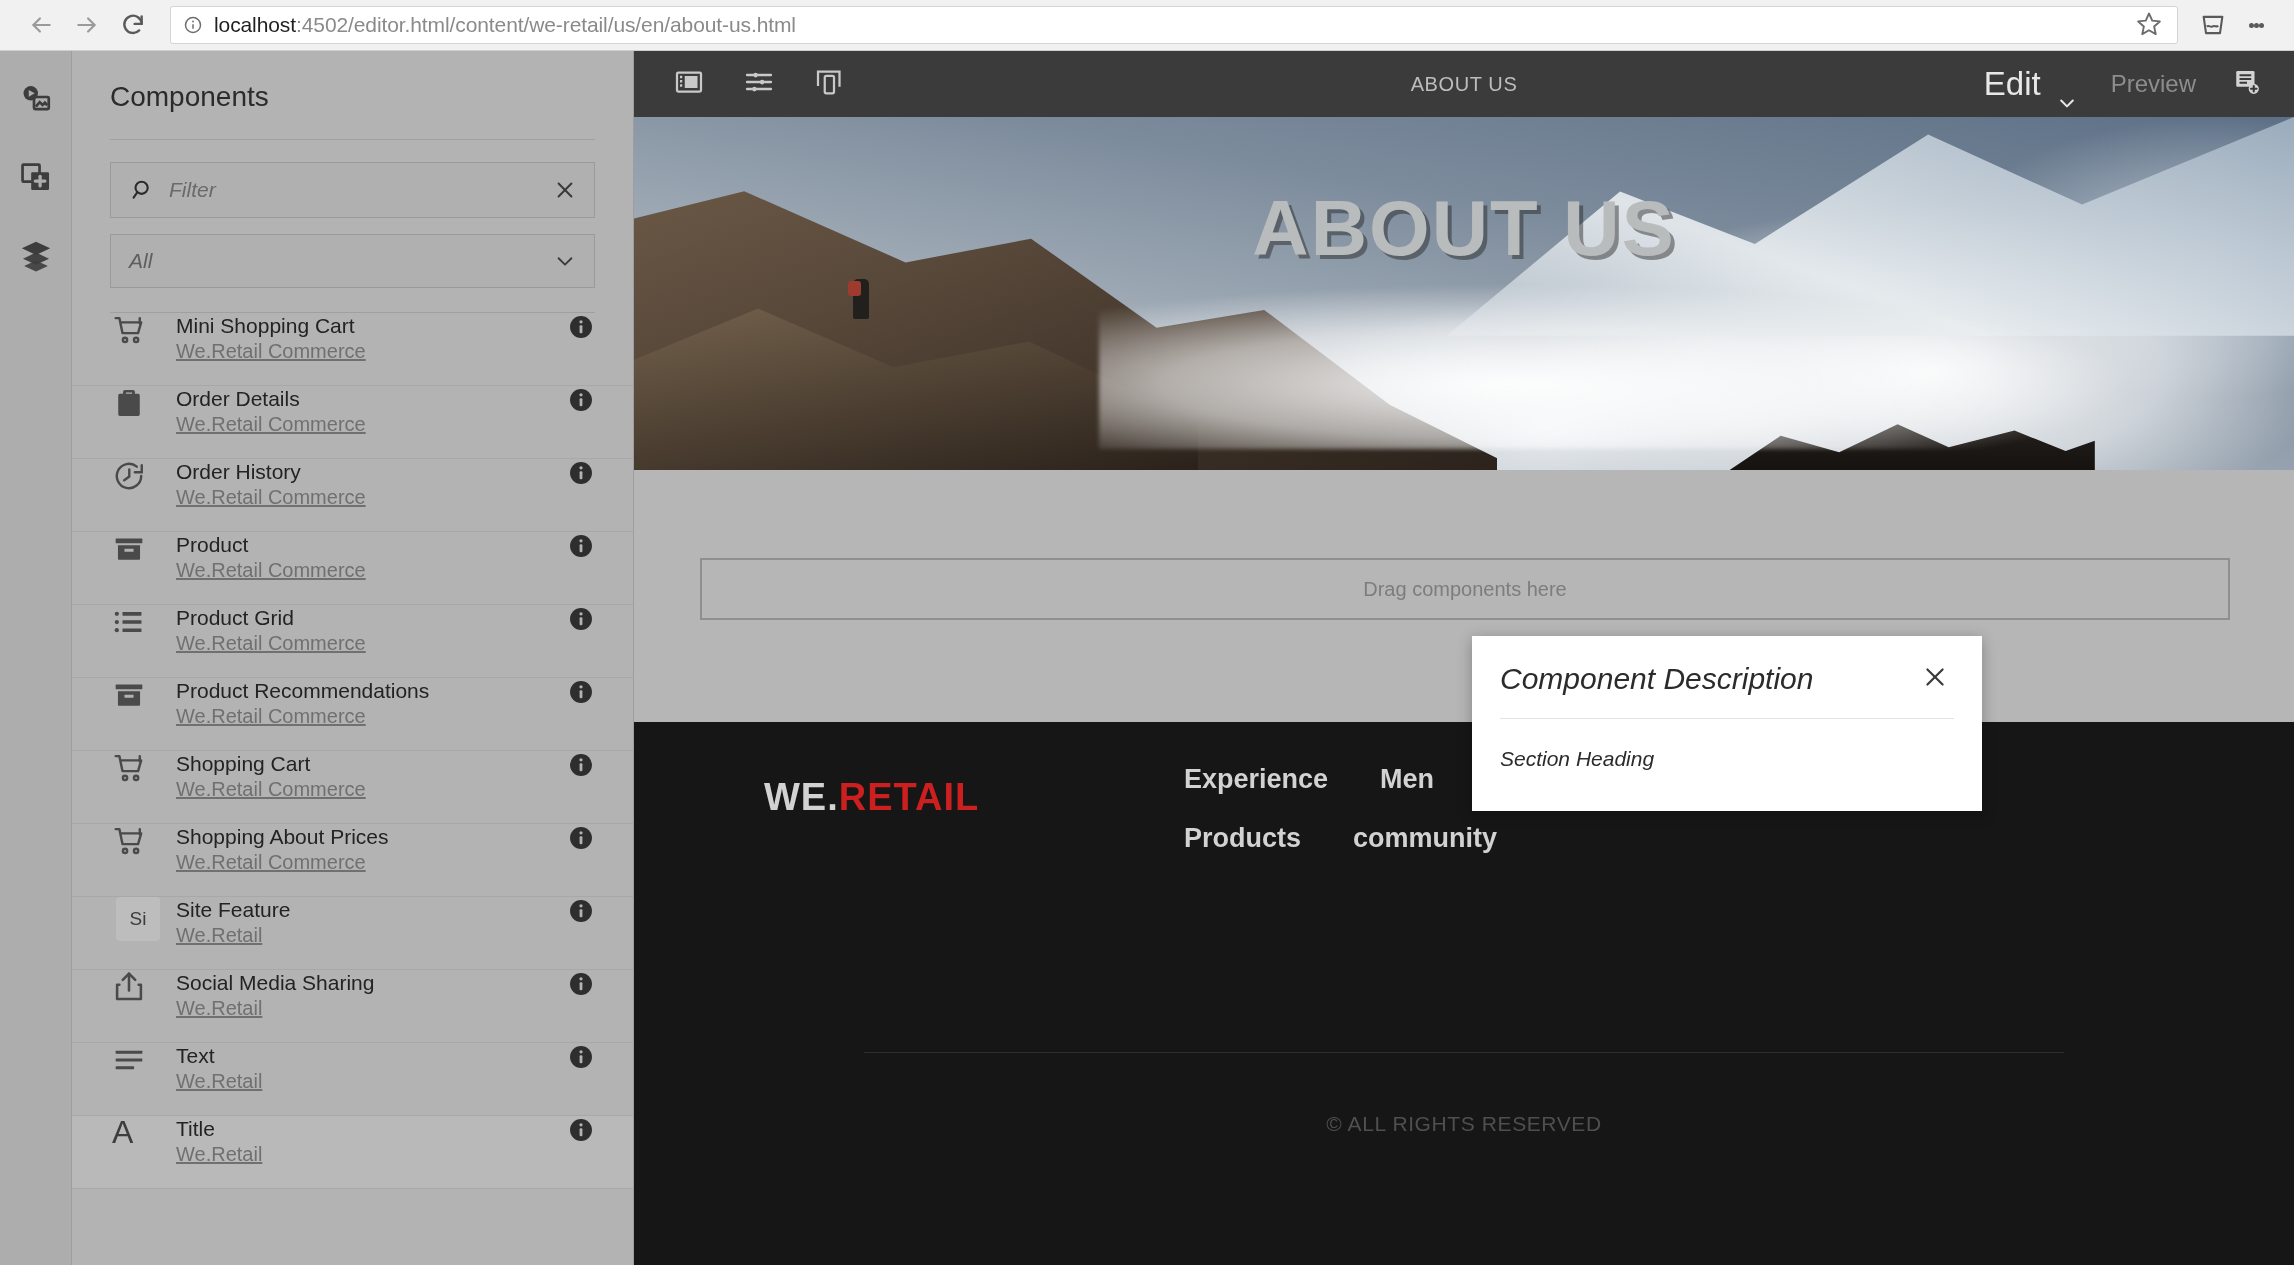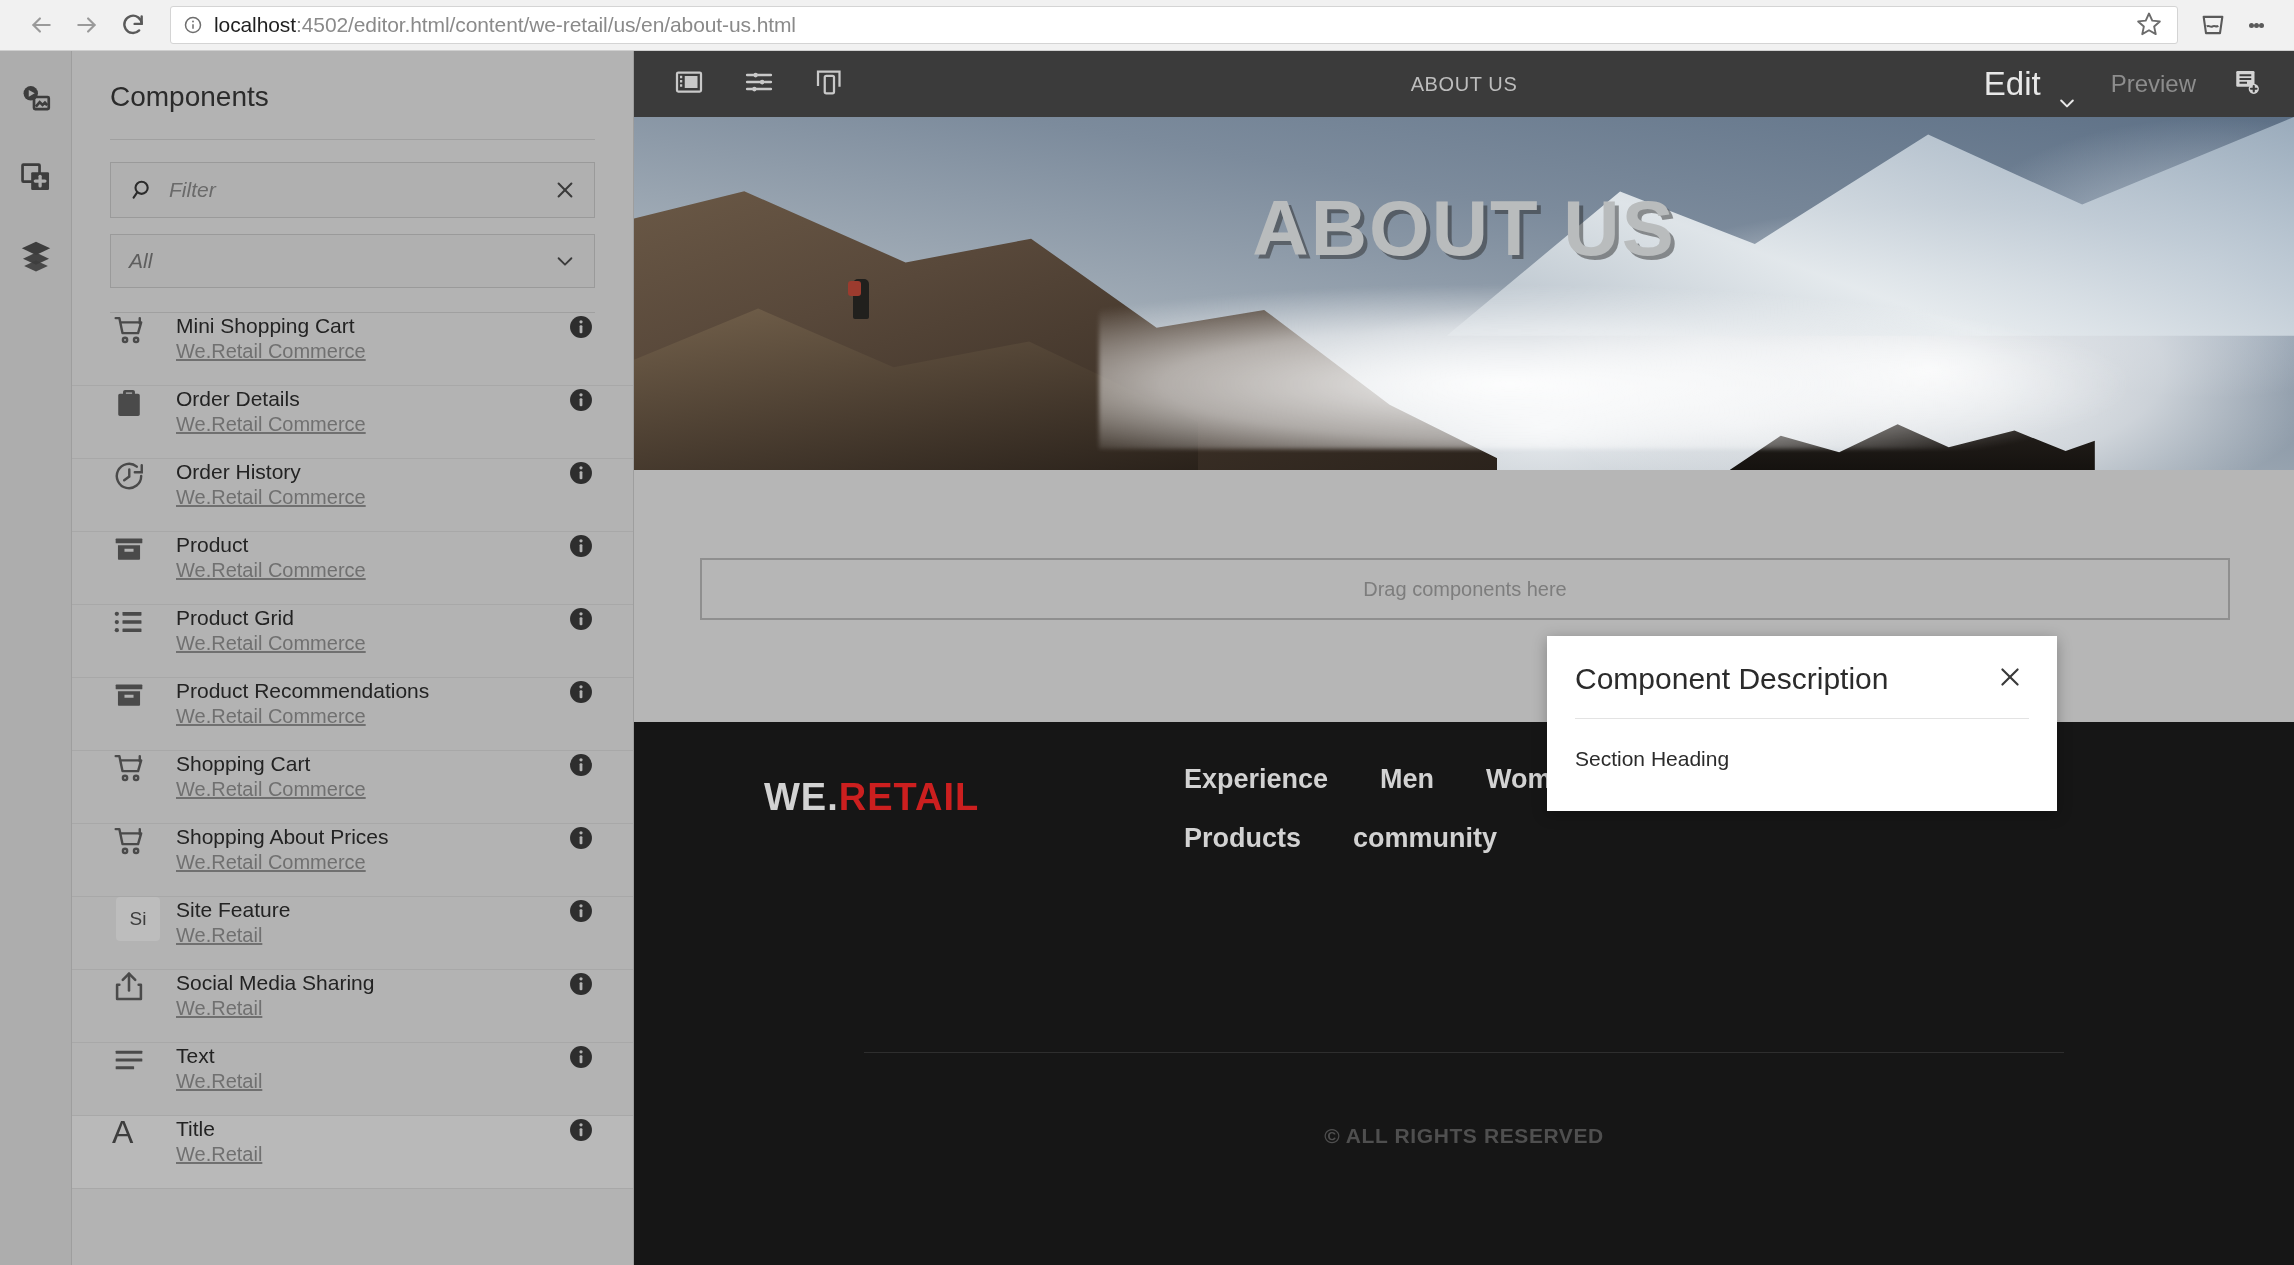--- a/index.html
+++ b/index.html
@@ -318,35 +318,35 @@
   .footer-link {
     font-size: 27px; font-weight: bold; color: #d2d2d2;
     margin-right: 52px; margin-bottom: 28px;
     white-space: nowrap;
   }
   .footer-rule {
     position: absolute; left: 230px; right: 230px; top: 330px;
     height: 1px; background: #2e2e2e;
   }
   .footer-copy {
-    position: absolute; left: 0; right: 0; top: 402px;
+    position: absolute; left: 0; right: 0; top: 390px;
     text-align: center;
     font-size: 21px; color: #4f4f4f;
     letter-spacing: 0.6px;
-    font-weight: bold;
   }
 
   
   .modal {
     position: absolute;
-    left: 913px; top: 585px;
+    left: 838px; top: 585px;
     width: 510px;
     background: #ffffff;
     box-shadow: 0 3px 14px rgba(0,0,0,0.28);
     z-index: 40;
+    font-style: italic;
   }
   .modal-head {
     display: flex; align-items: center;
     padding: 26px 30px 22px 28px;
   }
   .modal-title {
     flex: 1 1 auto;
     font-size: 30px; color: #2b2b2b; font-weight: 400;
   }
   .modal-close {

